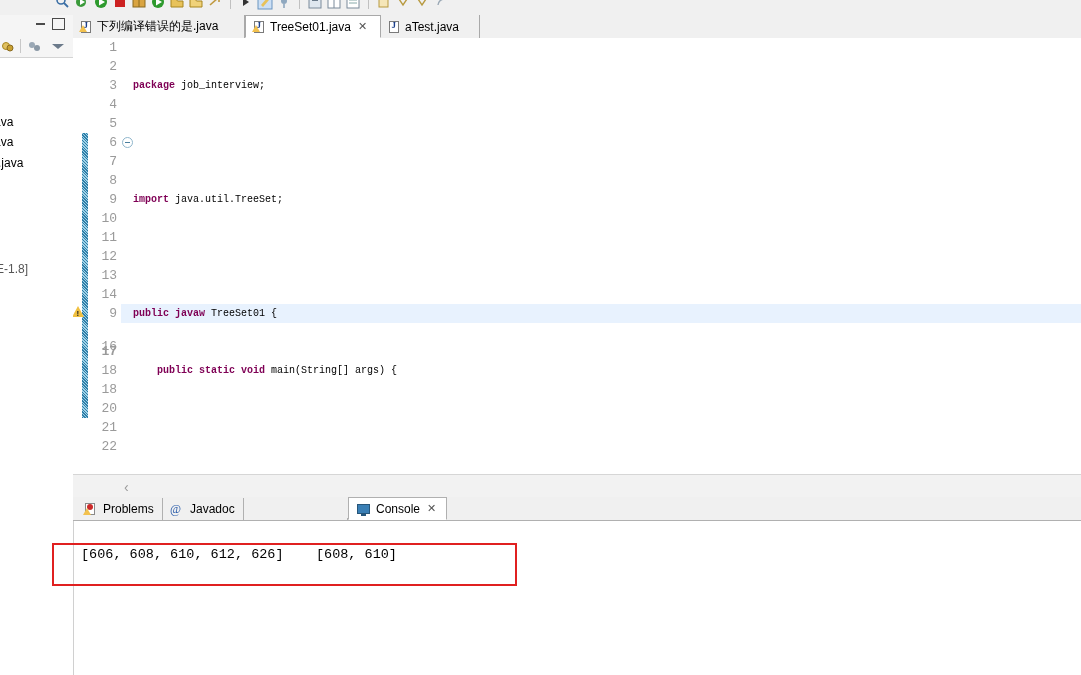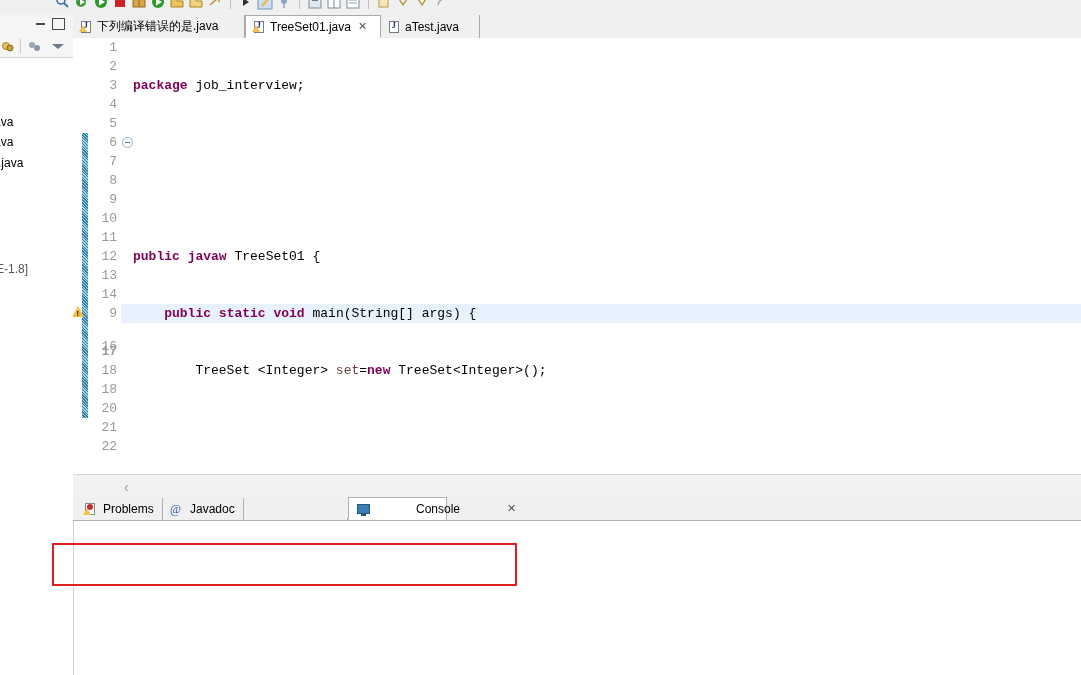--- a/index.html
+++ b/index.html
@@ -86,38 +86,38 @@
   .fold{position:absolute;left:49px;width:11px;height:11px;border:1px solid #8fb6cc;
     border-radius:50%;box-sizing:border-box;background:#fff;}
   .fold:after{content:"";position:absolute;left:2px;top:4px;width:5px;height:1px;background:#4a7f9e;}
   .warnicon{position:absolute;left:-2px;width:15px;height:14px;}
   .warnicon .tri{position:absolute;left:1px;top:1px;width:0;height:0;
     border-left:6px solid transparent;border-right:6px solid transparent;border-bottom:11px solid #f0c040;}
   .warnicon .bang{position:absolute;left:5.5px;top:5px;font-size:8px;line-height:8px;color:#222;font-weight:bold;}
 
   .code{position:absolute;left:60px;top:0;width:948px;height:436px;
     font-family:"Liberation Mono","DejaVu Sans Mono",monospace;
-    font-size:13px;line-height:19px;white-space:pre;color:#000;}
+    font-size:10px;line-height:19px;white-space:pre;color:#000;}
   .cl{height:19px;white-space:pre;}
   .hl{background:#e8f2fe;position:absolute;left:60px;width:1021px;height:19px;}
   .kw{color:#7f0055;font-weight:bold;}
   .fld{color:#6a3e3e;}
 
   .hscroll{position:absolute;left:0;top:459px;width:1008px;height:23px;background:#f2f2f2;
     border-top:1px solid #d6d6d6;}
   .hscroll .lt{position:absolute;left:51px;top:4px;font-size:14px;color:#9a9a9a;
     font-family:"Liberation Sans",sans-serif;}
 
   
   .bottom{position:absolute;left:73px;top:497px;width:1008px;height:178px;background:#f7f7f7;}
   .btabbar{position:absolute;left:0;top:0;width:1008px;height:23px;background:#f0f0f0;}
   .btab{position:absolute;top:1px;height:22px;display:flex;align-items:center;
     padding:0 7px;box-sizing:border-box;font-size:12px;white-space:nowrap;
     border-right:1px solid #b0b0b0;}
-  .btab.active{background:#fff;border:1px solid #b0b0b0;border-bottom:1px solid #fff;top:0;height:23px;gap:40px;}
+  .btab.active{background:#fff;border:1px solid #b0b0b0;border-bottom:1px solid #fff;top:0;height:23px;}
   .btab .bi{width:15px;height:14px;margin-right:5px;position:relative;flex:none;}
   .btab .closex{margin-left:7px;font-size:11px;color:#555;}
 
   .probicon .body{position:absolute;left:2px;top:1px;width:10px;height:12px;background:#fff;border:1px solid #8a8a8a;box-sizing:border-box;}
   .probicon .dot{position:absolute;left:4px;top:2px;width:6px;height:6px;border-radius:50%;background:#cc2a2a;}
   .probicon .warn{position:absolute;left:0px;top:6px;width:0;height:0;border-left:4px solid transparent;border-right:4px solid transparent;border-bottom:7px solid #f2c14e;}
   .atsign{font-size:12px;color:#2a5caa;font-family:"Liberation Serif",serif;line-height:14px;}
   .declicon .body{position:absolute;left:1px;top:1px;width:10px;height:12px;background:#fff;border:1px solid #8a8a8a;box-sizing:border-box;}
   .declicon .ar{position:absolute;left:5px;top:6px;width:0;height:0;border-top:4px solid transparent;border-bottom:4px solid transparent;border-left:7px solid #e0a33a;}
   .consicon .scr{position:absolute;left:1px;top:2px;width:13px;height:10px;background:#3a7fb5;border:1px solid #27567a;box-sizing:border-box;}
@@ -315,24 +315,24 @@
         <div class="lnum" style="top:361px;">20</div>
         <div class="lnum" style="top:380px;">21</div>
         <div class="lnum" style="top:399px;">22</div>
       </div>
 
       <div class="fold" style="top:99px;"></div>
 
       <div class="code">
         <div class="cl"><span class="kw">package</span> job_interview;</div>
         <div class="cl"> </div>
+        <div class="cl"><span class="kw">import</span> java.util.TreeSet;</div>
         <div class="cl"> </div>
         <div class="cl"><span class="kw">public</span> <span class="kw">javaw</span> TreeSet01 {</div>
         <div class="cl">    <span class="kw">public</span> <span class="kw">static</span> <span class="kw">void</span> main(String[] args) {</div>
-        <div class="cl">        TreeSet &lt;Integer&gt; <span class="fld">set</span>=<span class="kw">new</span> TreeSet&lt;Integer&gt;();</div>
         
         
         
         
         
         
         
         
         
         
@@ -376,18 +376,19 @@
           <span class="scr"></span>
             <span class="base"></span>
         </span>
         <span>Console</span>
         <span class="closex">✕</span>
       </div>
     </div>
 
     <div class="bcontent">
       <div class="cons-vline"></div>
+      <div class="consout">[606, 608, 610, 612, 626]    [608, 610]</div>
     </div>
   </div>
 
   <div class="annot"></div>
 
 </div>
 
 </body></html>

